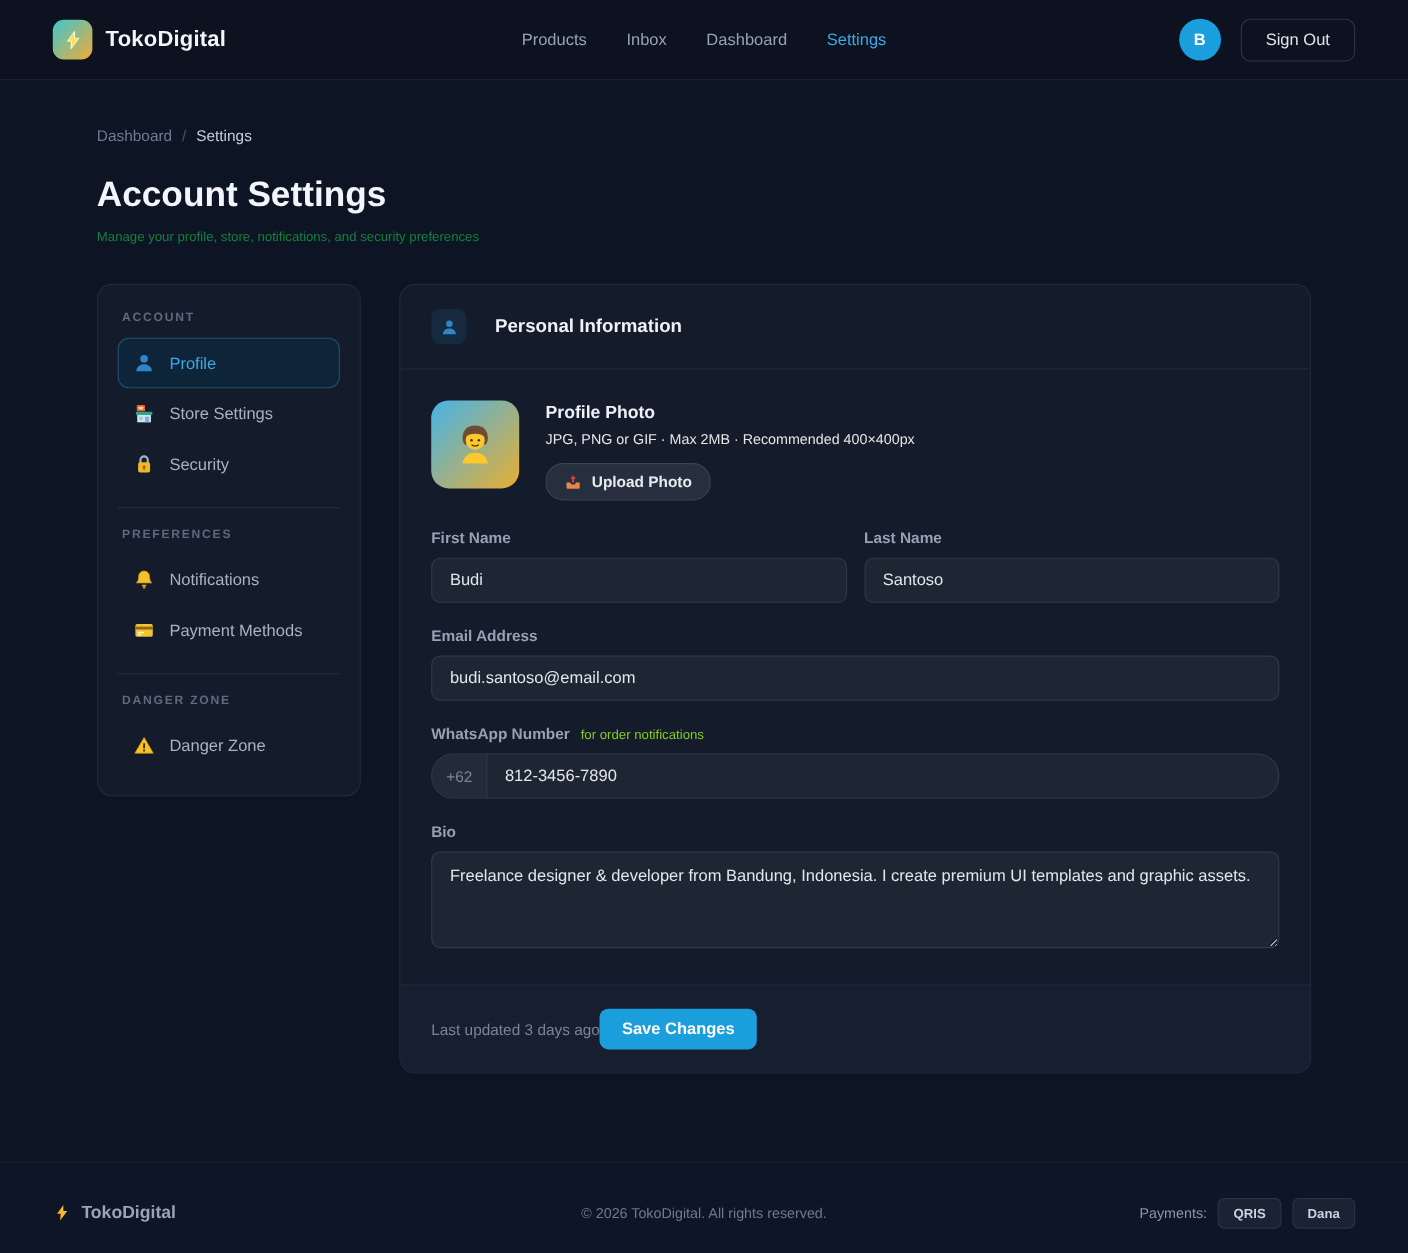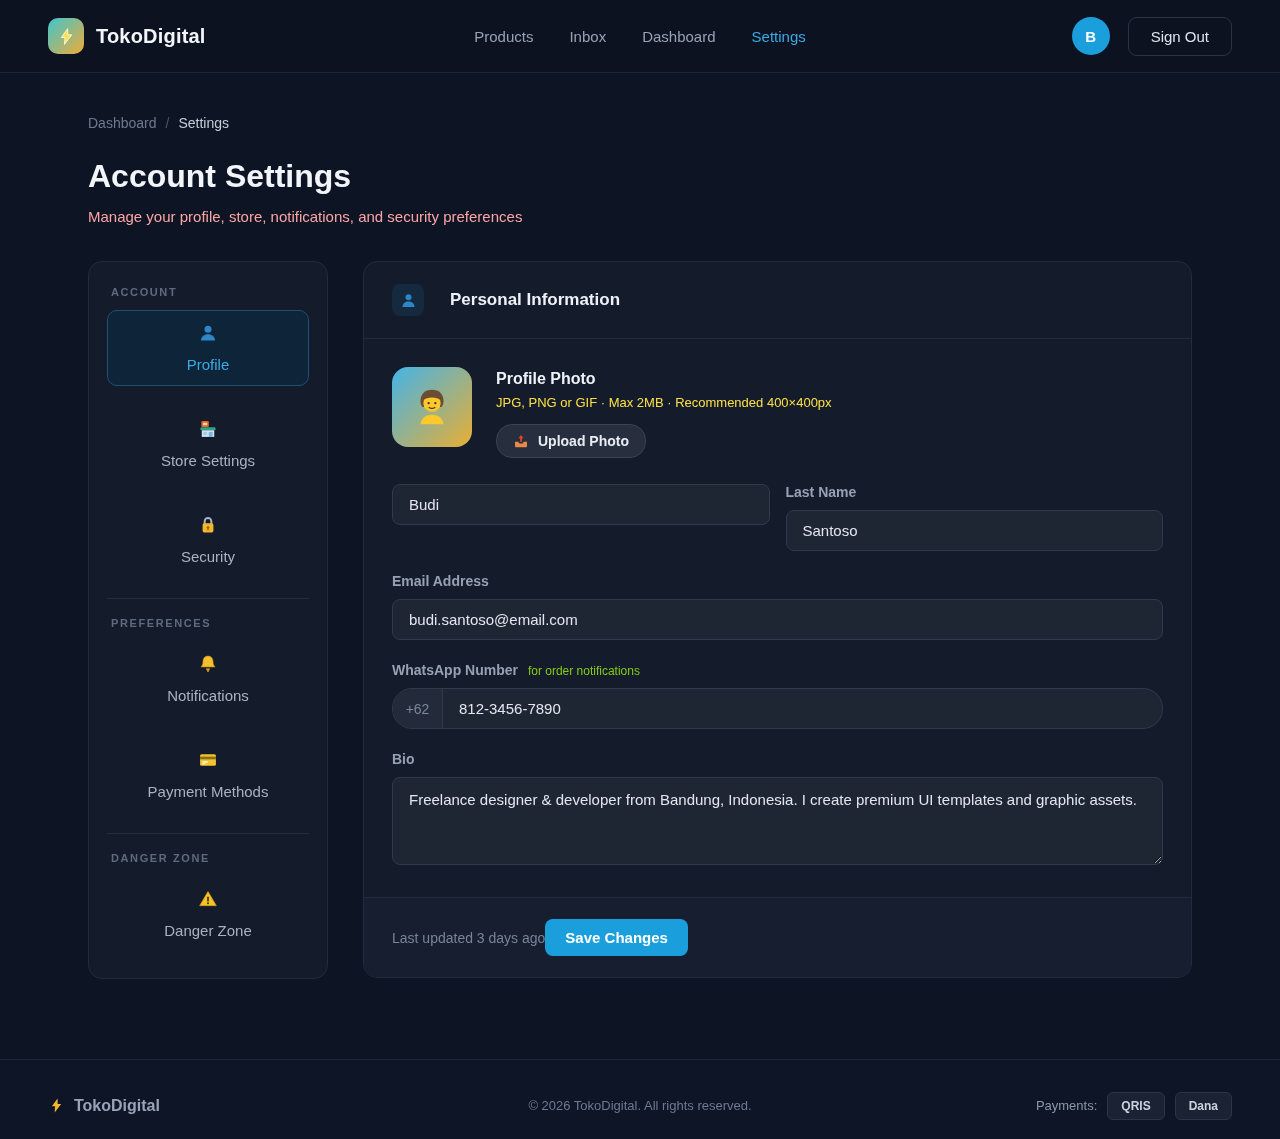--- a/index.html
+++ b/index.html
@@ -47,35 +47,35 @@
     color:#dfe4ec;font-size:15px;padding:10px 22px;cursor:pointer;
     font-family:inherit;
   }
   
   .main{flex:1 0 auto;width:1104px;margin:0 auto;padding-top:42px;}
   .breadcrumb{font-size:14px;display:flex;gap:9px;align-items:center;}
   .bc-link{color:#6f7a8e;cursor:pointer;}
   .bc-sep{color:#49536a;}
   .bc-current{color:#c6cdd9;}
   .page-title{font-size:32px;font-weight:bold;color:#f2f5fa;margin:27px 0 13px;}
-  .page-subtitle{font-size:15px;color:#fca5a5;margin:0 0 36px;}
+  .page-subtitle{font-size:12px;color:#15803d;margin:0 0 36px;}
   .layout{display:flex;gap:35px;align-items:flex-start;padding-bottom:80px;}
   
   .sidebar{
     width:240px;flex:0 0 240px;background:#141b2b;border:1px solid #212b3d;
-    border-radius:14px;padding:20px 18px 6px;
+    border-radius:14px;padding:20px 18px 22px;
   }
   .side-label{
     font-size:11px;font-weight:bold;letter-spacing:1.6px;color:#5f6a7e;
     margin:4px 0 12px 4px;
   }
   .side-item{
     display:flex;align-items:center;gap:13px;
     padding:12px 13px;border-radius:10px;border:1px solid transparent;
-    font-size:15px;color:#a9b2c2;margin-bottom:20px;cursor:pointer;flex-direction:column;
+    font-size:15px;color:#a9b2c2;margin-bottom:0;cursor:pointer;
   }
   .side-item.active{background:#0e2438;border-color:#215074;color:var(--accent-text);}
   .side-divider{height:1px;background:#232d3f;margin:16px 0 18px;border:none;}
   .icon-20{width:20px;height:20px;flex:0 0 20px;display:block;}
   
   .card{
     flex:1;background:#141b2b;border:1px solid #212b3d;border-radius:14px;
     overflow:hidden;
   }
   .card-header{
@@ -89,21 +89,21 @@
   .card-title{font-size:17px;font-weight:bold;color:#eef1f7;}
   .card-body{padding:28px;}
   
   .photo-row{display:flex;gap:24px;margin-bottom:26px;}
   .photo-box{
     width:80px;height:80px;border-radius:16px;
     background:linear-gradient(135deg,var(--avatar-grad-start),var(--avatar-grad-end));
     display:flex;align-items:center;justify-content:center;flex:0 0 80px;
   }
   .photo-title{font-size:16px;font-weight:bold;color:#eef1f7;margin:3px 0 7px;}
-  .photo-hint{font-size:13px;color:#fde047;margin:0 0 14px;}
+  .photo-hint{font-size:13px;color:#e5e5e5;margin:0 0 14px;}
   .upload-btn{
     display:inline-flex;align-items:center;gap:9px;
     background:#272e3d;border:1px solid #3a4254;border-radius:16px;
     padding:8px 16px;color:#e8ecf2;font-size:14px;font-weight:bold;
     cursor:pointer;font-family:inherit;
   }
   
   .field-row{display:flex;gap:16px;margin-bottom:22px;}
   .field{flex:1;min-width:0;}
   .field-label{
@@ -300,20 +300,21 @@
                 <path d="M12 3 L16 8 h-2.6 v5 h-2.8 V8 H8 z" fill="#d9452c"></path>
                 <path d="M3 13 h5 l1.6 2.6 h4.8 L16 13 h5 v7 a1.5 1.5 0 0 1 -1.5 1.5 h-15 A1.5 1.5 0 0 1 3 20 z" fill="#e8874a"></path>
               </svg>
               <span>Upload Photo</span>
             </button>
           </div>
         </div>
 
         <div class="field-row">
           <div class="field">
+            <label class="field-label">First Name</label>
             <input class="text-input" type="text" value="Budi" style="">
           </div>
           <div class="field">
             <label class="field-label">Last Name</label>
             <input class="text-input" type="text" value="Santoso" style="">
           </div>
         </div>
 
         <div class="field-row">
           <div class="field">

